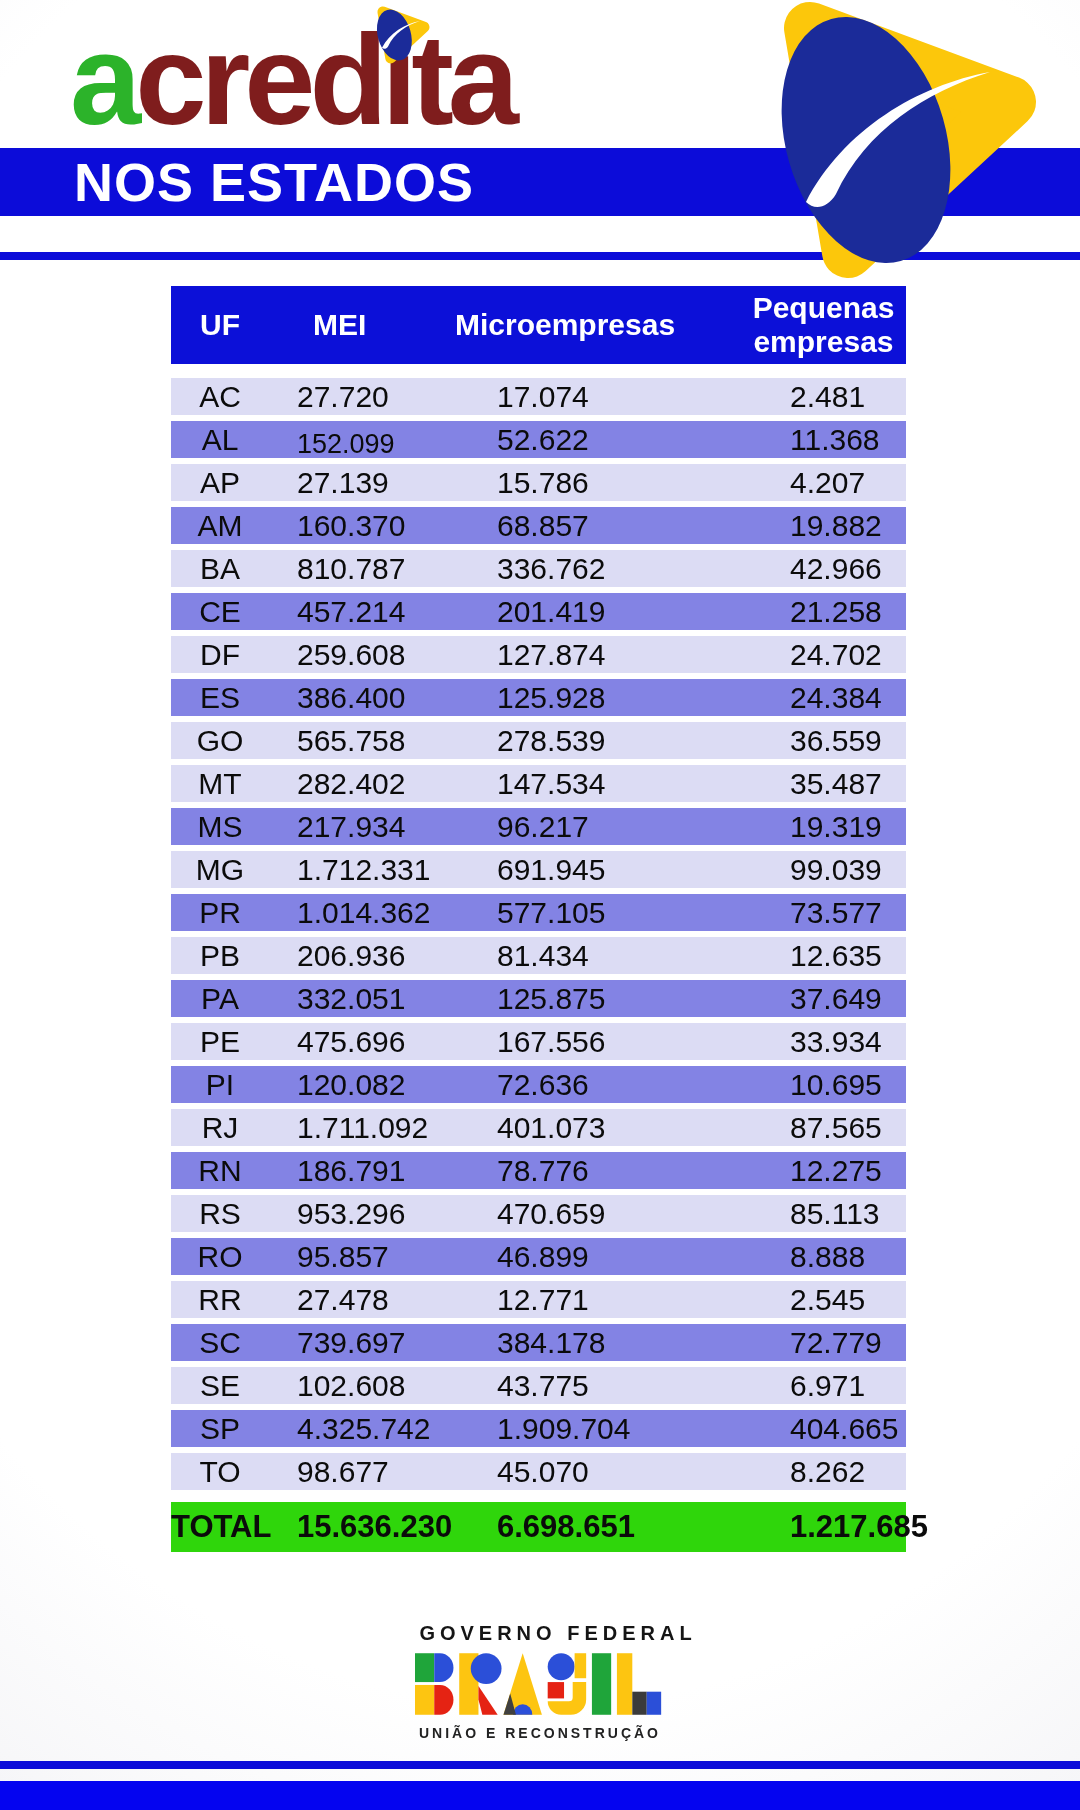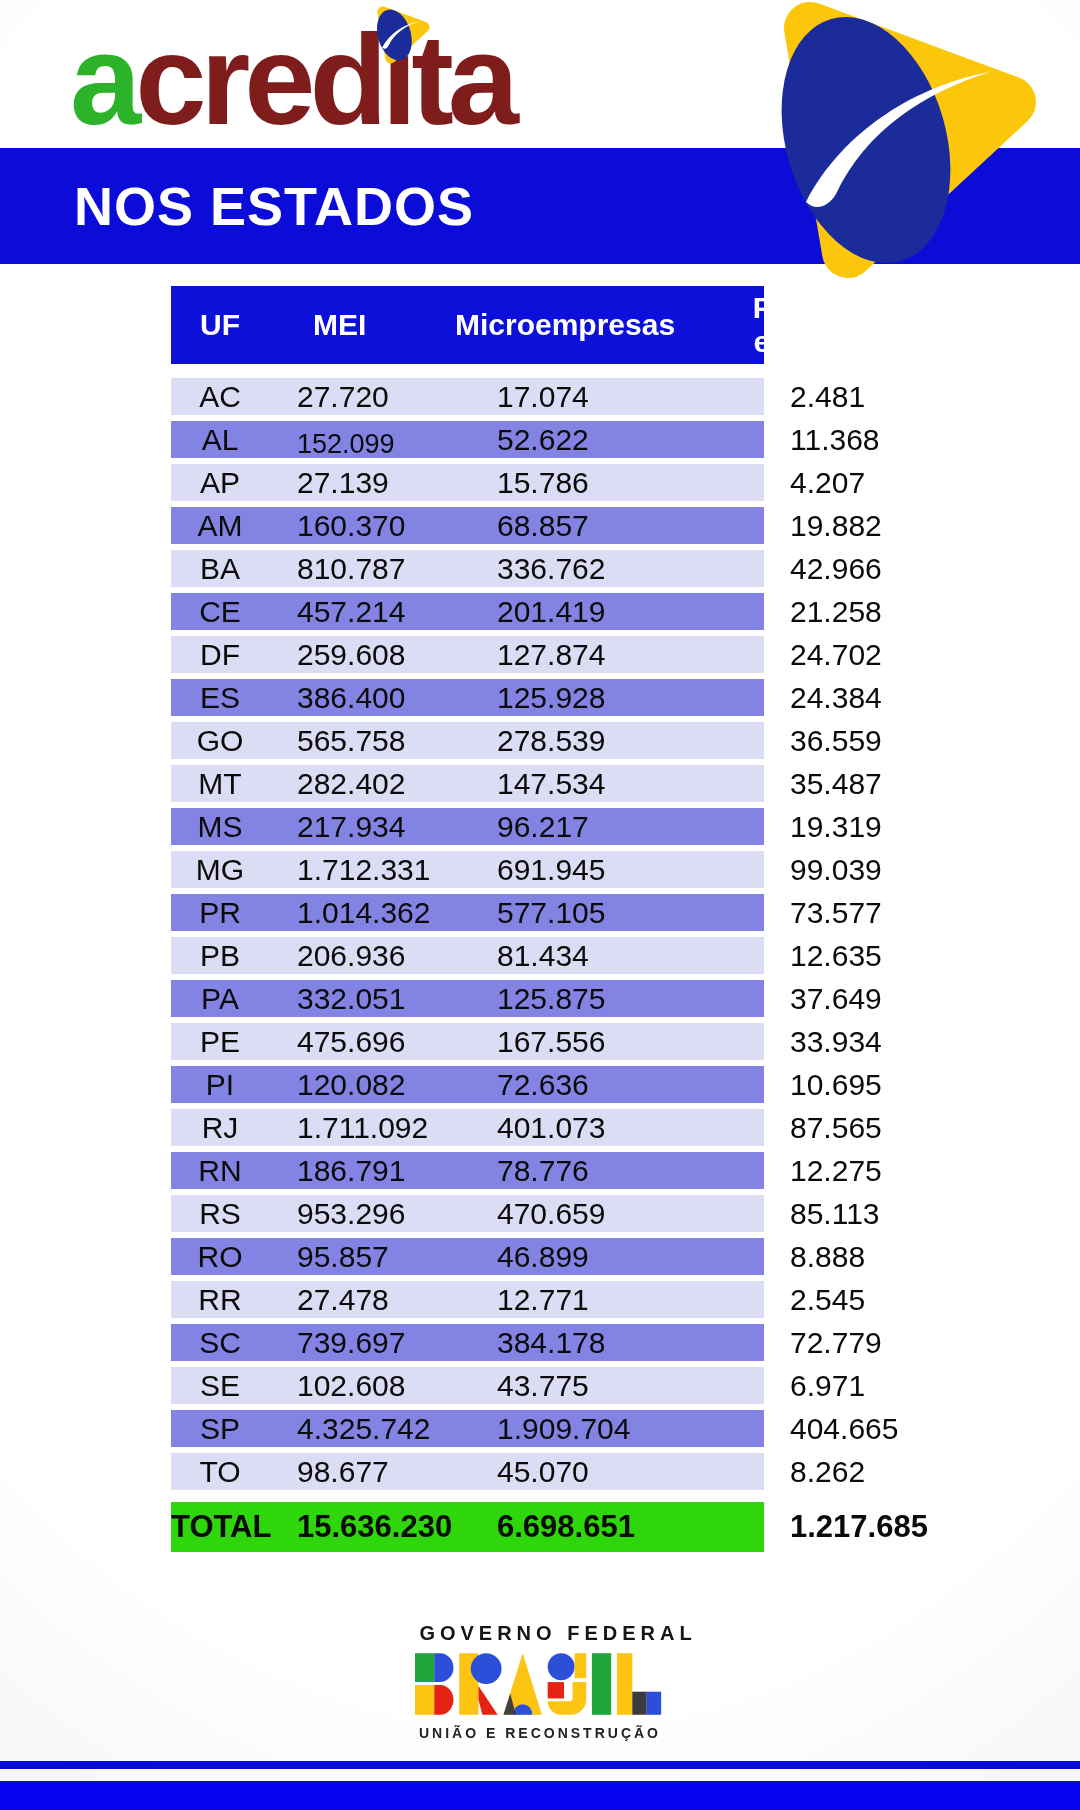--- a/index.html
+++ b/index.html
@@ -11,28 +11,28 @@
   .hidden-defs{position:absolute;width:0;height:0;}
   
   .top{position:absolute;top:0;left:0;right:0;height:148px;z-index:2;}
   .logo-line{position:absolute;left:70px;top:16px;font-size:128px;line-height:1;font-weight:bold;letter-spacing:-6px;white-space:nowrap;}
   .logo-line .g{color:#2cb32a;}
   .logo-line .b{color:#7f1d1d;}
   .i-wrap{position:relative;display:inline-block;}
   .mini-mark{position:absolute;left:-14px;top:-12px;width:66px;height:62px;z-index:6;}
   .big-mark{position:absolute;right:26px;top:-10px;width:312px;height:300px;z-index:5;}
   
-  .band{position:absolute;left:0;right:0;top:148px;height:116px;background:#0c0cd9;z-index:1;display:flex;align-items:center;}
+  .band{position:absolute;left:0;right:0;top:148px;height:68px;background:#0c0cd9;z-index:1;display:flex;align-items:center;}
   .band .band-text{color:#ffffff;font-weight:bold;font-size:54px;letter-spacing:1px;padding-left:74px;}
   .thinline{position:absolute;left:0;right:0;height:8px;background:#0c0cd9;}
   .thin-top{top:252px;}
   .thin-bottom{top:1761px;}
   .thick-bottom{position:absolute;left:0;right:0;top:1781px;height:29px;background:#0404f0;}
   
-  .table{position:absolute;left:171px;top:286px;width:593px;z-index:1;}
+  .table{position:absolute;left:171px;top:286px;width:735px;z-index:1;}
   .trow,.thead{display:grid;grid-template-columns:98px 182px 280px 185px;}
   .thead{height:78px;background:#0c10d8;color:#fff;font-weight:bold;font-size:30px;align-items:center;margin-bottom:14px;}
   .h-uf{text-align:center;}
   .h-mei{padding-left:44px;}
   .h-micro{padding-left:4px;}
   .h-peq{text-align:center;line-height:1.15;}
   .trow{height:37px;margin-bottom:6px;align-items:center;font-size:30px;color:#0b0b0b;}
   .trow.light{background:#dcdcf4;}
   .trow.dark{background:#8383e4;}
   .c-uf{text-align:center;}

